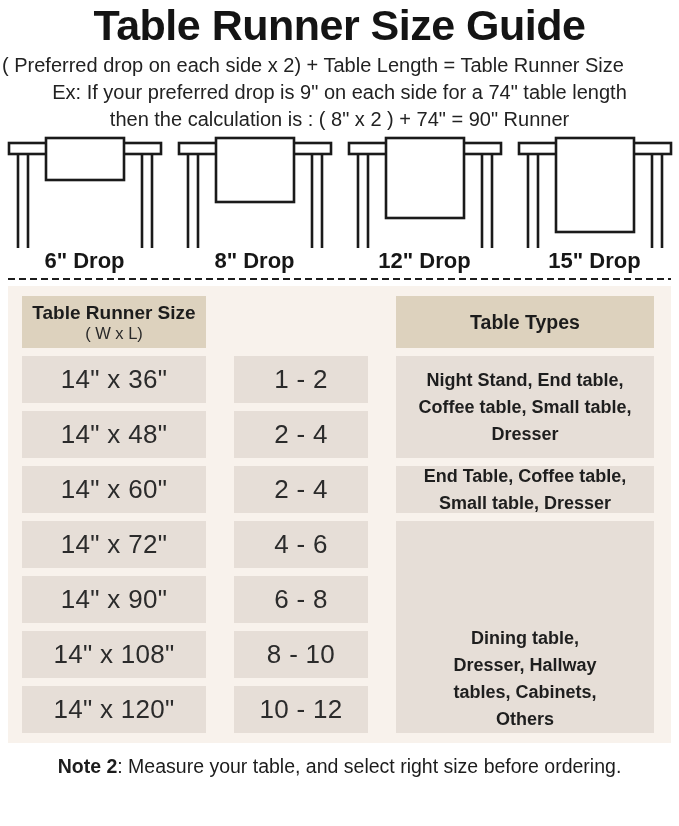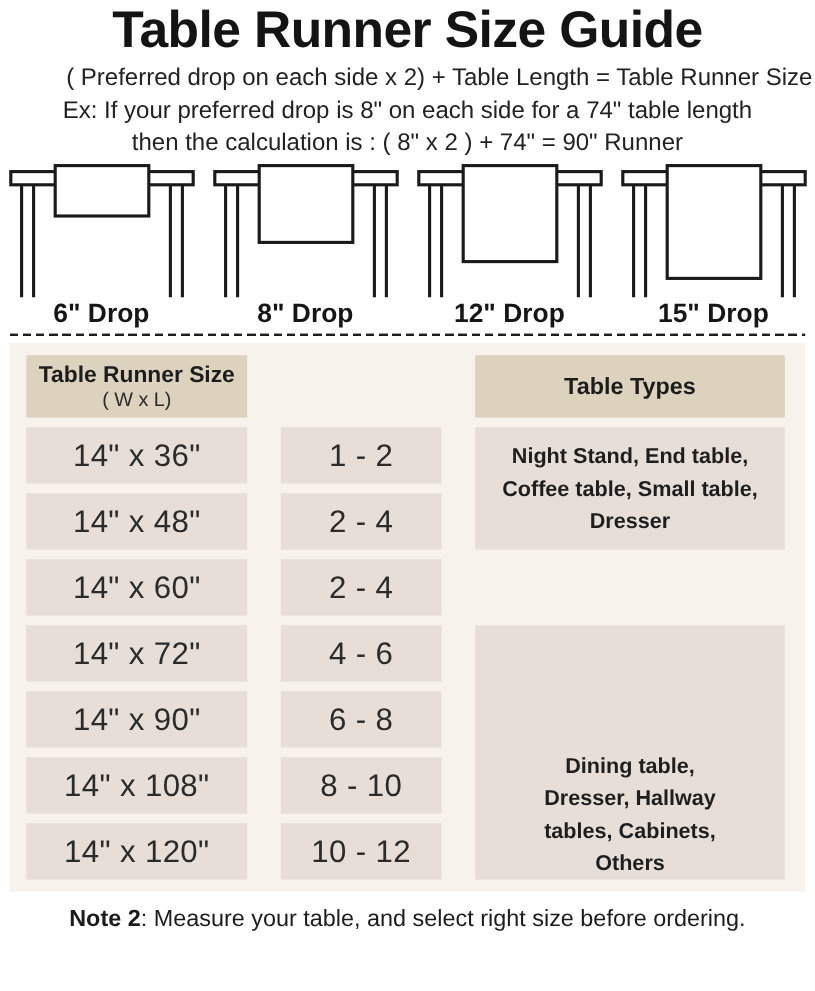--- a/index.html
+++ b/index.html
@@ -8,21 +8,21 @@
     font-family:"Liberation Sans","DejaVu Sans",sans-serif;color:#1d1d1d;
     -webkit-font-smoothing:antialiased;
   }
   .page{width:679px;height:826px;position:relative;}
 
   
   .title{
     margin:0;padding-top:2px;text-align:center;
     font-size:43px;font-weight:bold;letter-spacing:-.5px;color:#141414;line-height:1.1;
   }
-  .formula{margin:5px 2px 0;text-align:right;font-size:20px;color:#222;}
+  .formula{margin:5px 2px 0;text-align:left;font-size:20px;color:#222;}
   .example{margin:4px 2px 0;text-align:center;font-size:20px;color:#222;}
 
   
   .illus-row{
     display:flex;justify-content:center;gap:10px;margin-top:5px;padding:0 6px;
   }
   .illus{width:160px;display:flex;flex-direction:column;align-items:center;}
   .illus svg{display:block;width:160px;height:112px;}
   .ln{fill:#ffffff;stroke:#1a1a1a;stroke-width:2.6;}
   .drop-label{
@@ -69,21 +69,21 @@
   .notes p{margin:0 0 2px;}
   .note-label{font-weight:bold;}
 </style>
 </head>
 <body>
 
 <div class="page">
 
   <h1 class="title">Table Runner Size Guide</h1>
   <p class="formula">( Preferred drop on each side x 2) + Table Length = Table Runner Size</p>
-  <p class="example">Ex: If your preferred drop is 8" on each side for a 74" table length</p>
+  <p class="example">Ex: If your preferred drop is 9" on each side for a 74" table length</p>
   <p class="example">then the calculation is : ( 8" x 2 ) + 74" = 90" Runner</p>
 
   <div class="illus-row">
     <div class="illus">
         <svg viewBox="0 0 160 112">
           <rect x="4" y="7" width="152" height="11" class="ln"></rect>
           <line x1="13" y1="18" x2="13" y2="112" class="ln"></line>
           <line x1="23" y1="18" x2="23" y2="112" class="ln"></line>
           <line x1="137" y1="18" x2="137" y2="112" class="ln"></line>
           <line x1="147" y1="18" x2="147" y2="112" class="ln"></line>
@@ -178,20 +178,23 @@
     <div class="cell c2" style="grid-row:7">
         <span class="seats-text">8 - 10</span>
       </div>
     <div class="cell c2" style="grid-row:8">
         <span class="seats-text">10 - 12</span>
       </div>
 
     <div class="cell c3 types-a">
       <span class="types-text">Night Stand, End table, Coffee table, Small table, Dresser</span>
     </div>
+    <div class="cell c3 types-b">
+      <span class="types-text">End Table, Coffee table, Small table, Dresser</span>
+    </div>
     <div class="cell c3 types-c">
       <span class="types-text">Dining table, Dresser, Hallway tables, Cabinets, Others</span>
     </div>
   </div>
 
   <div class="notes">
     <p><span class="note-label">Note 2</span><span>: Measure your table, and select right size before ordering.</span></p>
   </div>
 
 </div>

